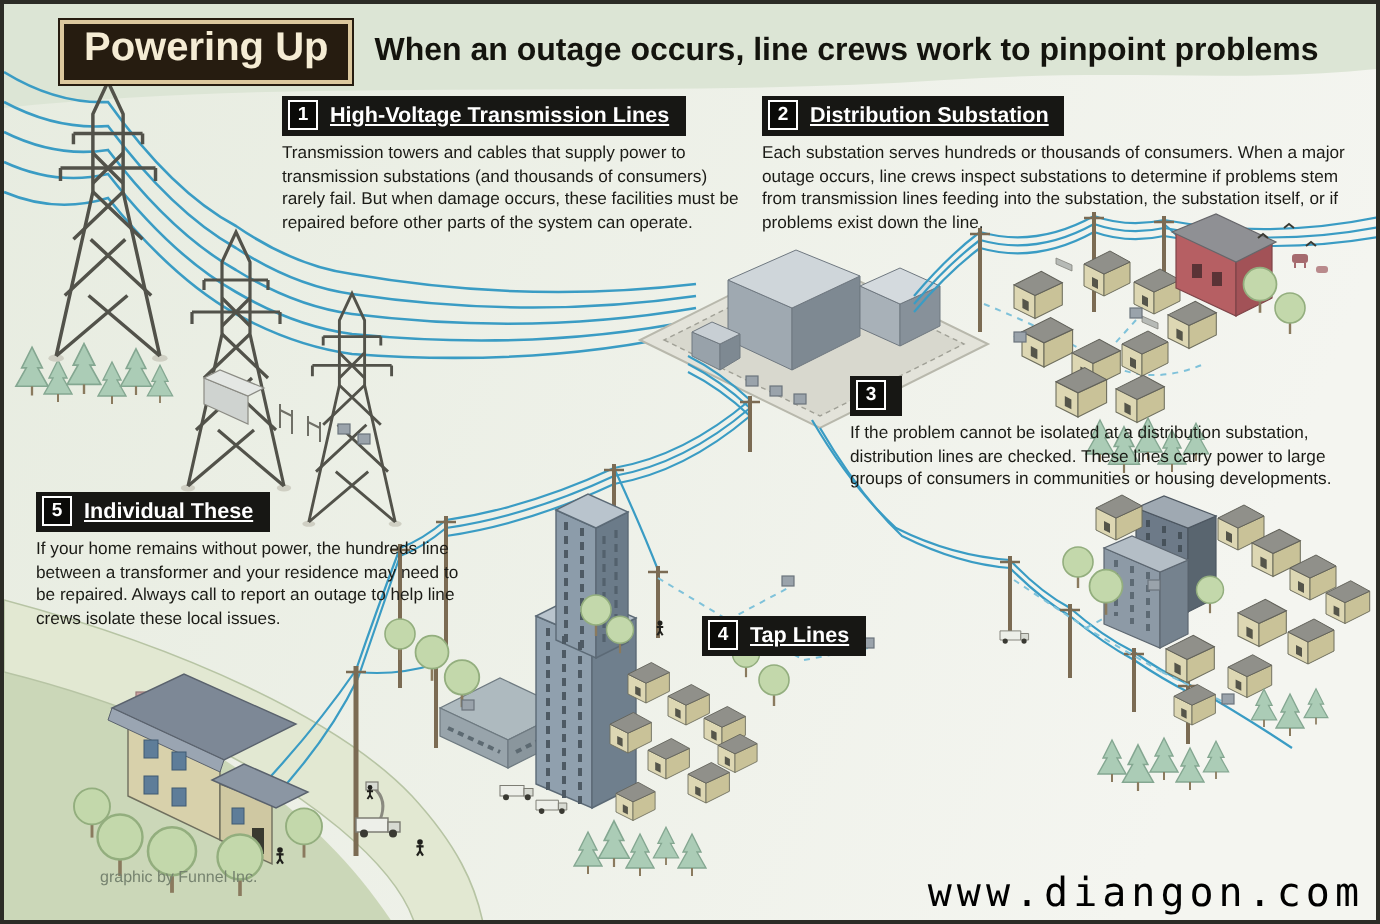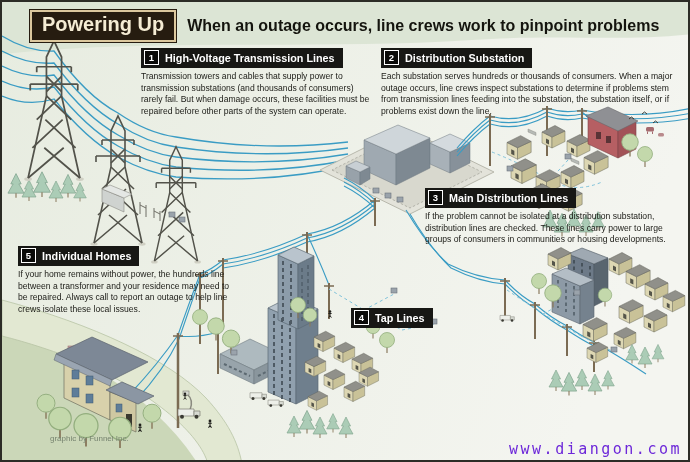--- a/index.html
+++ b/index.html
@@ -7,30 +7,30 @@
          overflow:hidden;background:#edf0e8;font-family:"Liberation Sans",sans-serif;}
   .stage svg{position:absolute;left:0;top:0;}
   .brand{position:absolute;left:28px;top:8px;display:flex;align-items:center;gap:11px;justify-content:flex-end;}
   .title-box{background:#261c10;border:2px solid #dcc89e;box-shadow:0 0 0 1px #261c10;
              color:#f5ecd4;font-size:20px;font-weight:bold;padding:1px 10px 4px;white-space:nowrap;}
   .subtitle{font-size:16px;font-weight:bold;color:#14140e;white-space:nowrap;}
   .callout{position:absolute;}
   .bar{display:inline-flex;align-items:center;gap:6px;background:#171714;color:#fff;padding:2px 8px 3px 3px;}
   .num{display:inline-flex;align-items:center;justify-content:center;width:13px;height:13px;
        background:#0a0a08;border:1.5px solid #fff;font-size:9.5px;font-weight:bold;line-height:1;}
-  .bar-title{font-size:10.8px;font-weight:bold;white-space:nowrap;}
+  .bar-title{font-size:10.8px;font-weight:bold;white-space:nowrap;text-decoration:underline;}
   .body{margin:3px 0 0;font-size:8.6px;line-height:1.33;color:#1b1b16;}
   .s1{left:139px;top:45px;width:233px;}
   .s2{left:379px;top:45px;width:306px;}
   .s3{left:423px;top:185px;width:263px;}
   .s4{left:349px;top:305px;width:243px;}
   .s5{left:16px;top:243px;width:219px;}
   .credit{position:absolute;left:8px;bottom:17px;font-size:8px;color:#76836f;margin-left:40px;}
   .watermark{position:absolute;right:6px;bottom:2px;font-family:"DejaVu Sans Mono",monospace;
-             font-size:15px;letter-spacing:2.5px;color:#6d28d9;}
+             font-size:20px;letter-spacing:2.5px;color:#000000;}
 </style>
 </head>
 <body>
 
 <div class="stage">
 
   <svg width="690" height="462" viewBox="0 0 690 462">
     <defs>
       <linearGradient id="bg" x1="0" y1="0" x2="1" y2="0.25">
         <stop offset="0" stop-color="#e7ece0"></stop>
@@ -340,35 +340,34 @@
     <div class="bar">
       <span class="num">2</span>
       <span class="bar-title">Distribution Substation</span>
     </div>
     <p class="body">Each substation serves hundreds or thousands of consumers. When a major outage occurs, line crews inspect substations to determine if problems stem from transmission lines feeding into the substation, the substation itself, or if problems exist down the line.</p>
   </section>
 
   <section class="callout s3">
     <div class="bar">
       <span class="num">3</span>
-      <span class="bar-title">Main Distribution Lines</span>
     </div>
     <p class="body">If the problem cannot be isolated at a distribution substation, distribution lines are checked. These lines carry power to large groups of consumers in communities or housing developments.</p>
   </section>
 
   <section class="callout s4">
     <div class="bar">
       <span class="num">4</span>
       <span class="bar-title">Tap Lines</span>
     </div>
   </section>
 
   <section class="callout s5">
     <div class="bar">
       <span class="num">5</span>
-      <span class="bar-title">Individual Homes</span>
+      <span class="bar-title">Individual These</span>
     </div>
     <p class="body">If your home remains without power, the hundreds line between a transformer and your residence may need to be repaired. Always call to report an outage to help line crews isolate these local issues.</p>
   </section>
 
   <div class="credit">graphic by Funnel Inc.</div>
   <div class="watermark">www.diangon.com</div>
 </div>
 
 </body></html>

